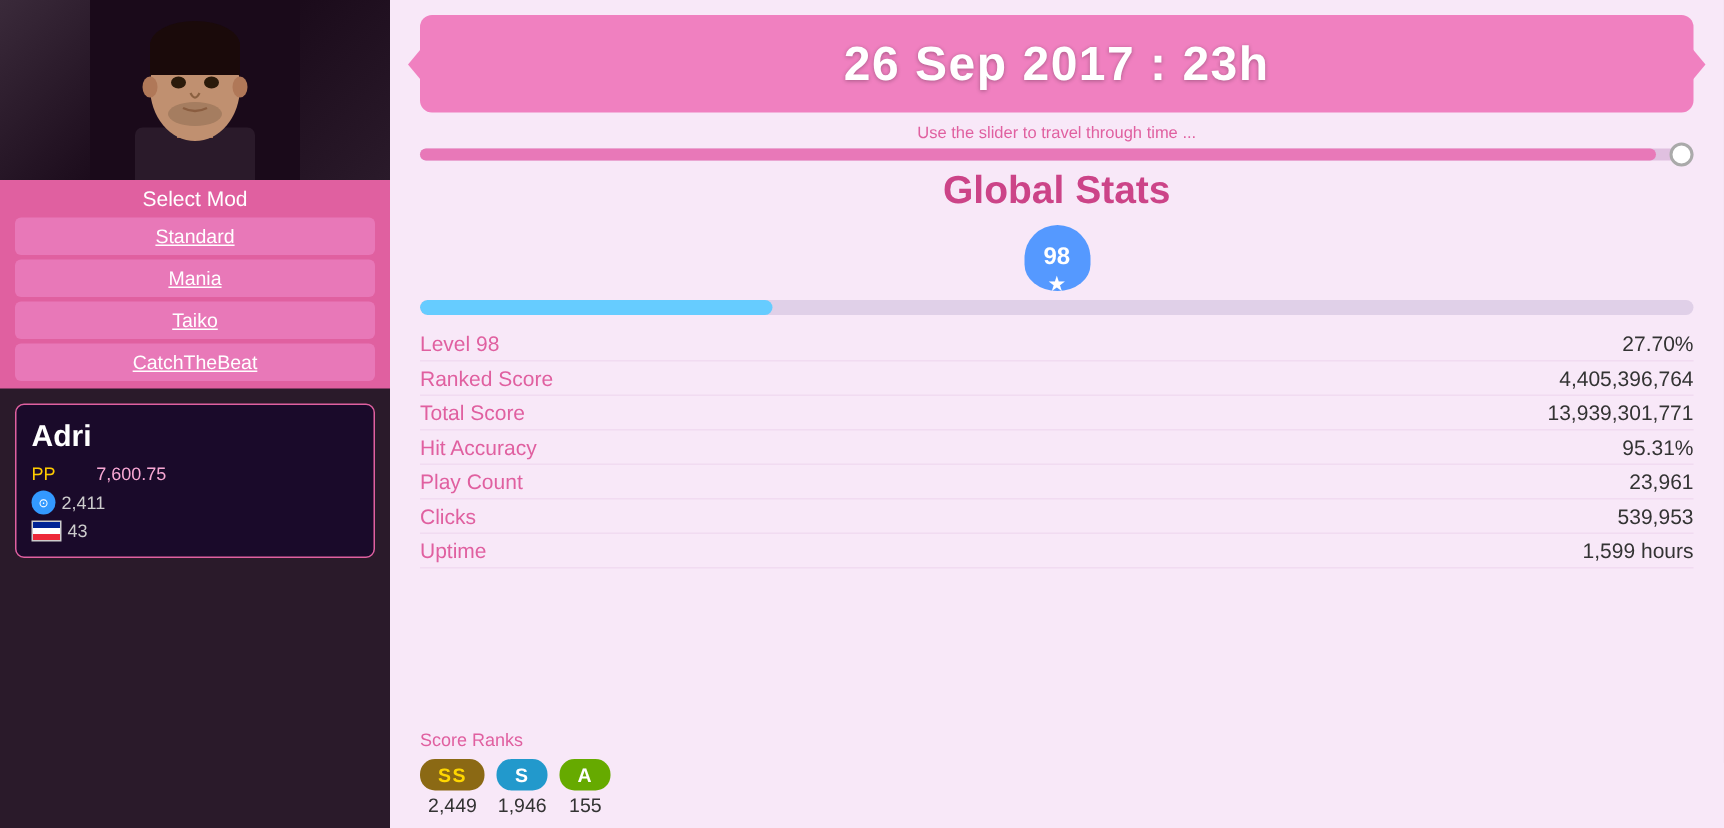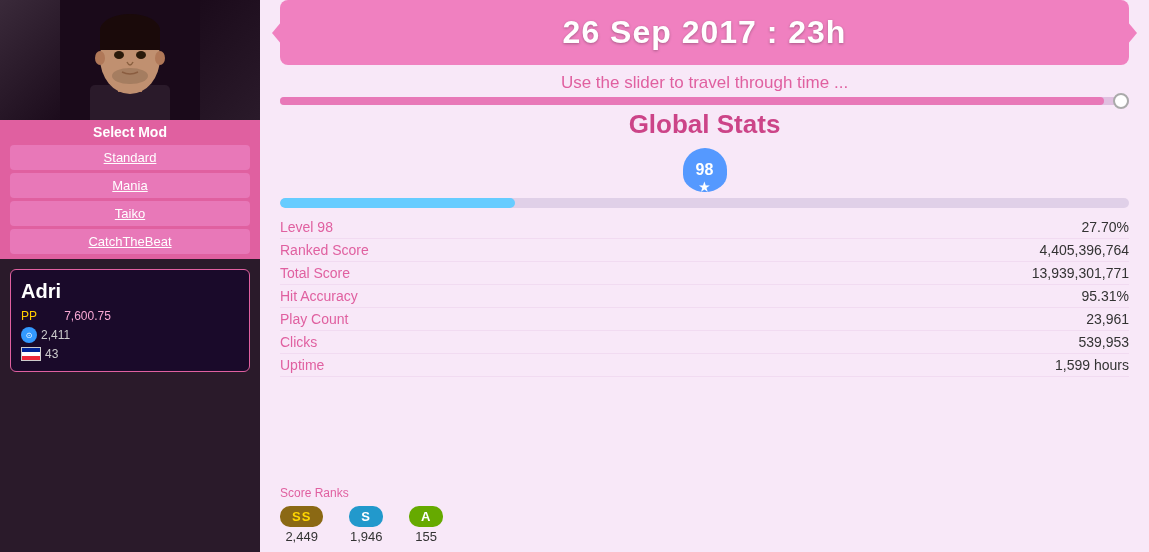--- a/index.html
+++ b/index.html
@@ -41,21 +41,21 @@
     .mod-menu {
       width: 100%;
       background: #e060a0;
       padding: 2px 0;
     }
 
     .mod-title {
       text-align: center;
       color: white;
       font-size: 14px;
-      font-weight: bold;
+      font-weight: normal;
       padding: 2px 0;
       background: #e060a0;
     }
 
     .mod-btn {
       display: block;
       width: calc(100% - 20px);
       margin: 3px 10px;
       padding: 5px 0;
       background: #e878b8;
@@ -136,21 +136,21 @@
     .main {
       flex: 1;
       display: flex;
       flex-direction: column;
       background: #f8e8f8;
       padding: 0;
     }
 
     
     .date-header-wrapper {
-      padding: 0 20px 0;
+      padding: 10px 20px 0;
       position: relative;
     }
 
     .date-header {
       background: #f080c0;
       border-radius: 8px;
       padding: 14px 20px;
       text-align: center;
       font-size: 32px;
       color: white;
@@ -184,21 +184,21 @@
       border-left: 10px solid #f080c0;
     }
 
     
     .slider-section {
       padding: 8px 20px 0;
     }
 
     .slider-hint {
       color: #e060a0;
-      font-size: 17px;
+      font-size: 11px;
       text-align: center;
       margin-bottom: 4px;
     }
 
     .slider-track {
       width: 100%;
       height: 8px;
       background: #e0c0e0;
       border-radius: 4px;
       position: relative;
@@ -314,21 +314,21 @@
 
     .score-ranks-title {
       font-size: 12px;
       color: #e060a0;
       font-weight: 500;
       margin-bottom: 6px;
     }
 
     .score-ranks-row {
       display: flex;
-      gap: 26px;
+      gap: 8px;
       align-items: flex-start;
     }
 
     .score-rank-item {
       display: flex;
       flex-direction: column;
       align-items: center;
       gap: 2px;
     }
 

